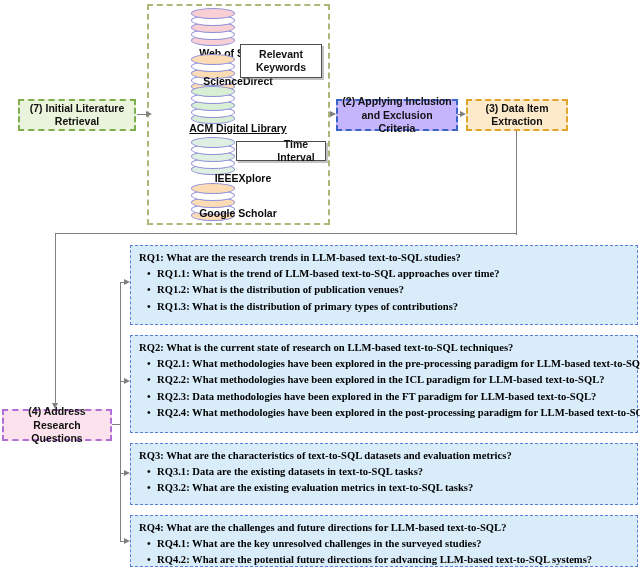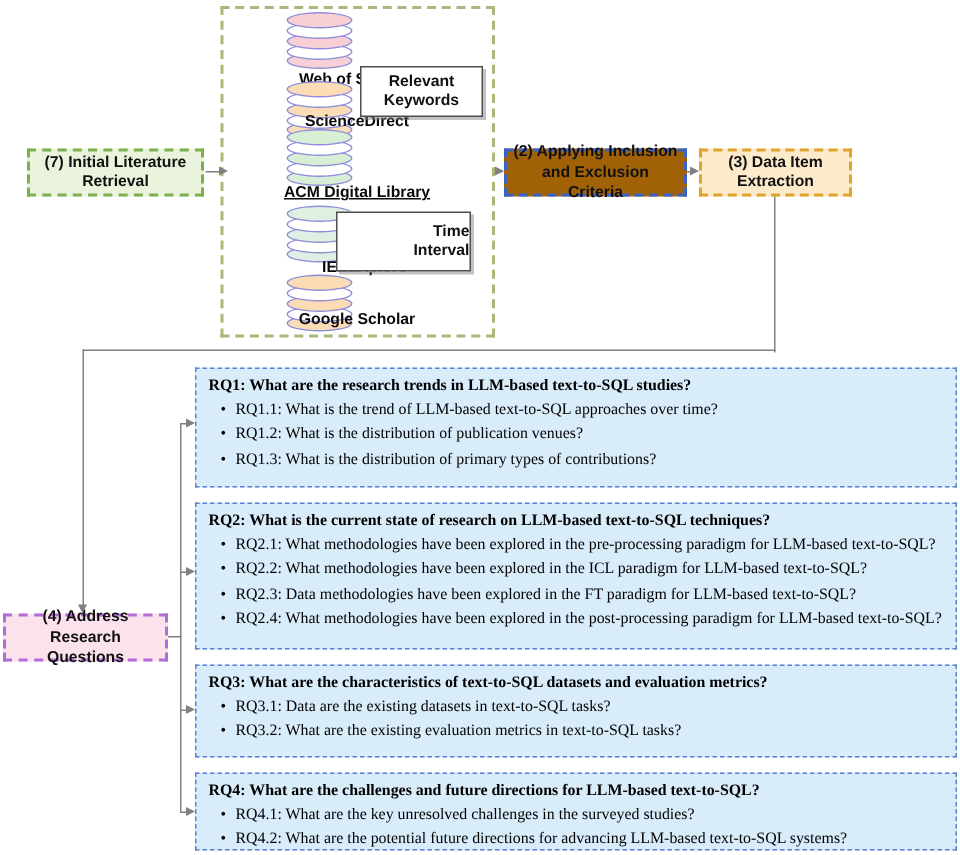--- a/index.html
+++ b/index.html
@@ -40,55 +40,55 @@
     font-family:"Liberation Sans",sans-serif;
     white-space:nowrap;
   }
 
   
   .critbox{
     position:absolute;box-sizing:border-box;
     border:1.4px solid #4d4d4d;background:#ffffff;
     box-shadow:2px 2px 0 rgba(120,120,120,.45);
     display:flex;align-items:center;justify-content:center;
-    text-align:right;line-height:1.25;
+    text-align:center;line-height:1.25;
     font-size:10.5px;font-weight:bold;color:#111;
   }
 
   
   .stagebox{
     position:absolute;box-sizing:border-box;
     display:flex;align-items:center;justify-content:center;
     text-align:center;line-height:1.24;
     font-size:10.5px;font-weight:bold;color:#111;
     padding:2px 4px;
   }
   .s1{left:18px;top:99px;width:118px;height:32px;
       background:#eaf4dc;border:2px dashed #7fae4e;}
   .s2{left:336px;top:99px;width:122px;height:32px;
-      background:#a16207;border:2px dashed #3a63c8;}
+      background:#c4b5fd;border:2px dashed #3a63c8;}
   .s3{left:466px;top:99px;width:102px;height:32px;
       background:#fdeacb;border:2px dashed #e0a42a;}
   .s4{left:2px;top:409px;width:110px;height:32px;
       background:#fbe2ec;border:2px dashed #b06fd6;}
 
   
   .rq{
     position:absolute;left:130px;width:508px;box-sizing:border-box;
     background:#d9ecfa;border:1.6px dashed #5a7fd6;
     padding:5px 6px 4px 6px;
     font-family:"Liberation Serif",serif;
   }
   .rq .head{
     font-size:10.6px;font-weight:bold;color:#000;
     line-height:1.3;margin:0 0 1px 2px;white-space:nowrap;
   }
   .rq ul{list-style:none;margin:0;padding:0;}
   .rq li{
-    font-size:10.6px;font-weight:normal;color:#000;
+    font-size:10.6px;font-weight:bold;color:#000;
     line-height:1.55;margin-left:10px;white-space:nowrap;
     position:relative;padding-left:10px;
   }
   .rq li:before{
     content:"\2022";position:absolute;left:0;top:0;
   }
   #rq1{top:245px;height:80px;}
   #rq2{top:335px;height:98px;}
   #rq3{top:443px;height:62px;}
   #rq4{top:515px;height:52px;}
@@ -150,21 +150,21 @@
     <span class="disc d2" style="background:#fbdcb4"></span>
     <span class="disc d1" style="background:#ffffff"></span>
     <span class="disc d0" style="background:#fbdcb4"></span>
   </div>
   <div class="dblabel" style="left:143px;top:207px;">Google Scholar</div>
 
   <div class="critbox" style="left:240px;top:44px;width:82px;height:34px;flex-direction:column;">
     <span>Relevant</span>
     <span>Keywords</span>
   </div>
-  <div class="critbox" style="left:224px;top:141px;width:90px;height:40px;padding-left:30px;">
+  <div class="critbox" style="left:236px;top:141px;width:90px;height:20px;padding-left:30px;">
     <span>Time Interval</span>
   </div>
 
   <div class="stagebox s1">
     <span>(7) Initial Literature Retrieval</span>
   </div>
   <div class="stagebox s2">
     <span>(2) Applying Inclusion and Exclusion Criteria</span>
   </div>
   <div class="stagebox s3">

